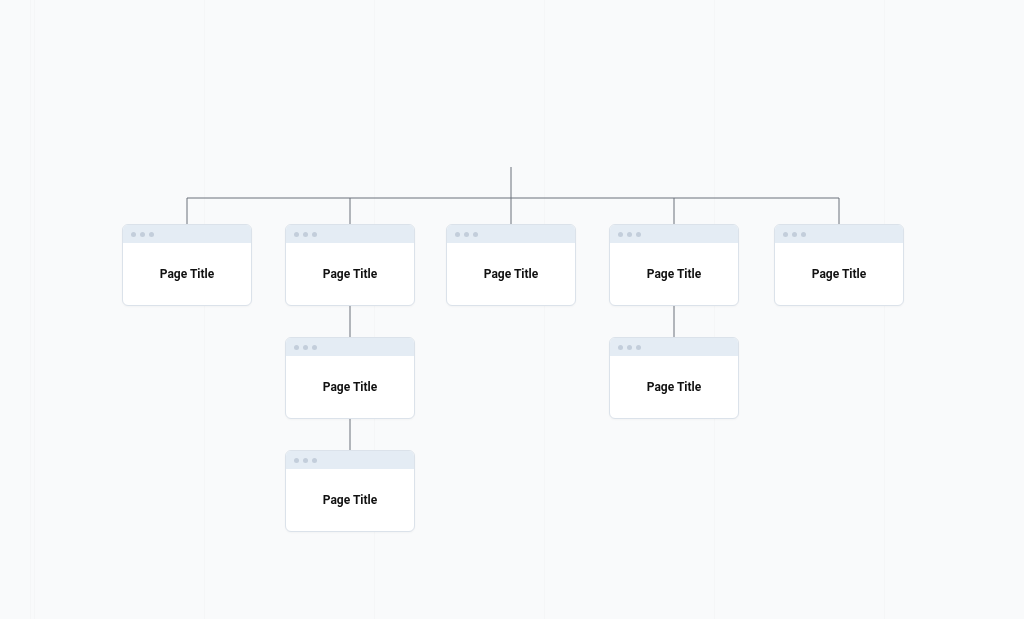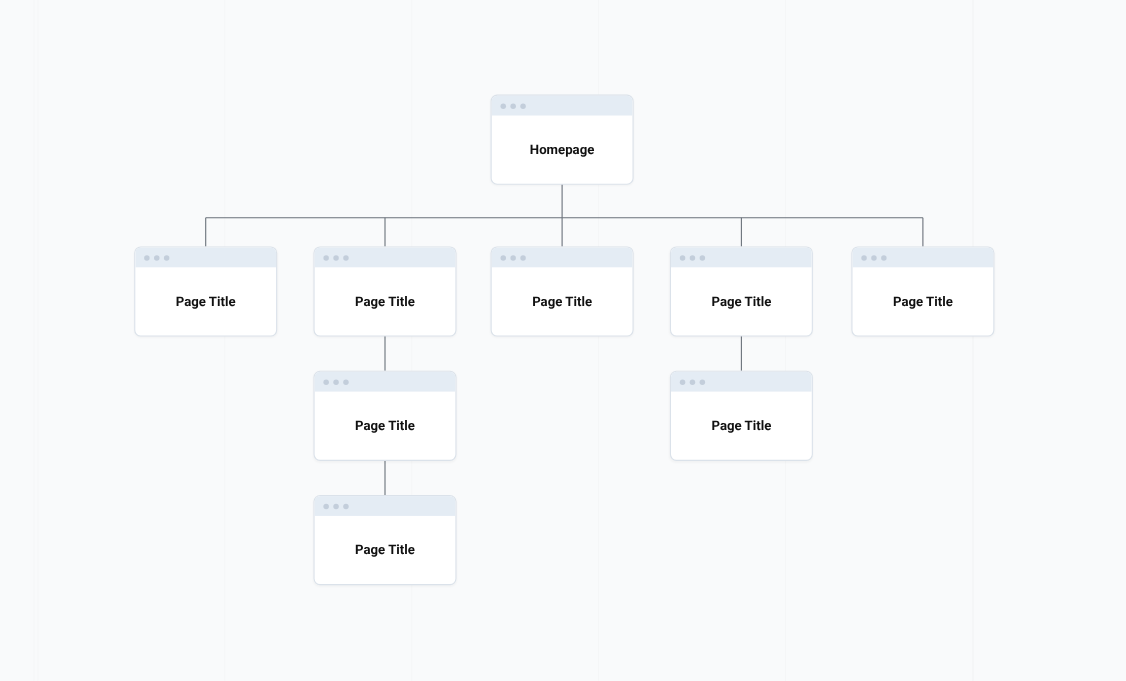--- a/index.html
+++ b/index.html
@@ -89,30 +89,20 @@
     <line x1="674" y1="198" x2="674" y2="224"></line>
     <line x1="839" y1="198" x2="839" y2="224"></line>
 
     <line x1="350" y1="305" x2="350" y2="337"></line>
 
     <line x1="674" y1="305" x2="674" y2="337"></line>
 
     <line x1="350" y1="418" x2="350" y2="450"></line>
   </svg>
 
-  <div class="node" style="left:446px; top:86px;">
-    <div class="node-header">
-      <span class="dot"></span>
-      <span class="dot"></span>
-      <span class="dot"></span>
-    </div>
-    <div class="node-body">
-      <span class="node-title">Homepage</span>
-    </div>
-  </div>
 
   <div class="node" style="left:122px; top:224px;">
     <div class="node-header">
       <span class="dot"></span>
       <span class="dot"></span>
       <span class="dot"></span>
     </div>
     <div class="node-body">
       <span class="node-title">Page Title</span>
     </div>

